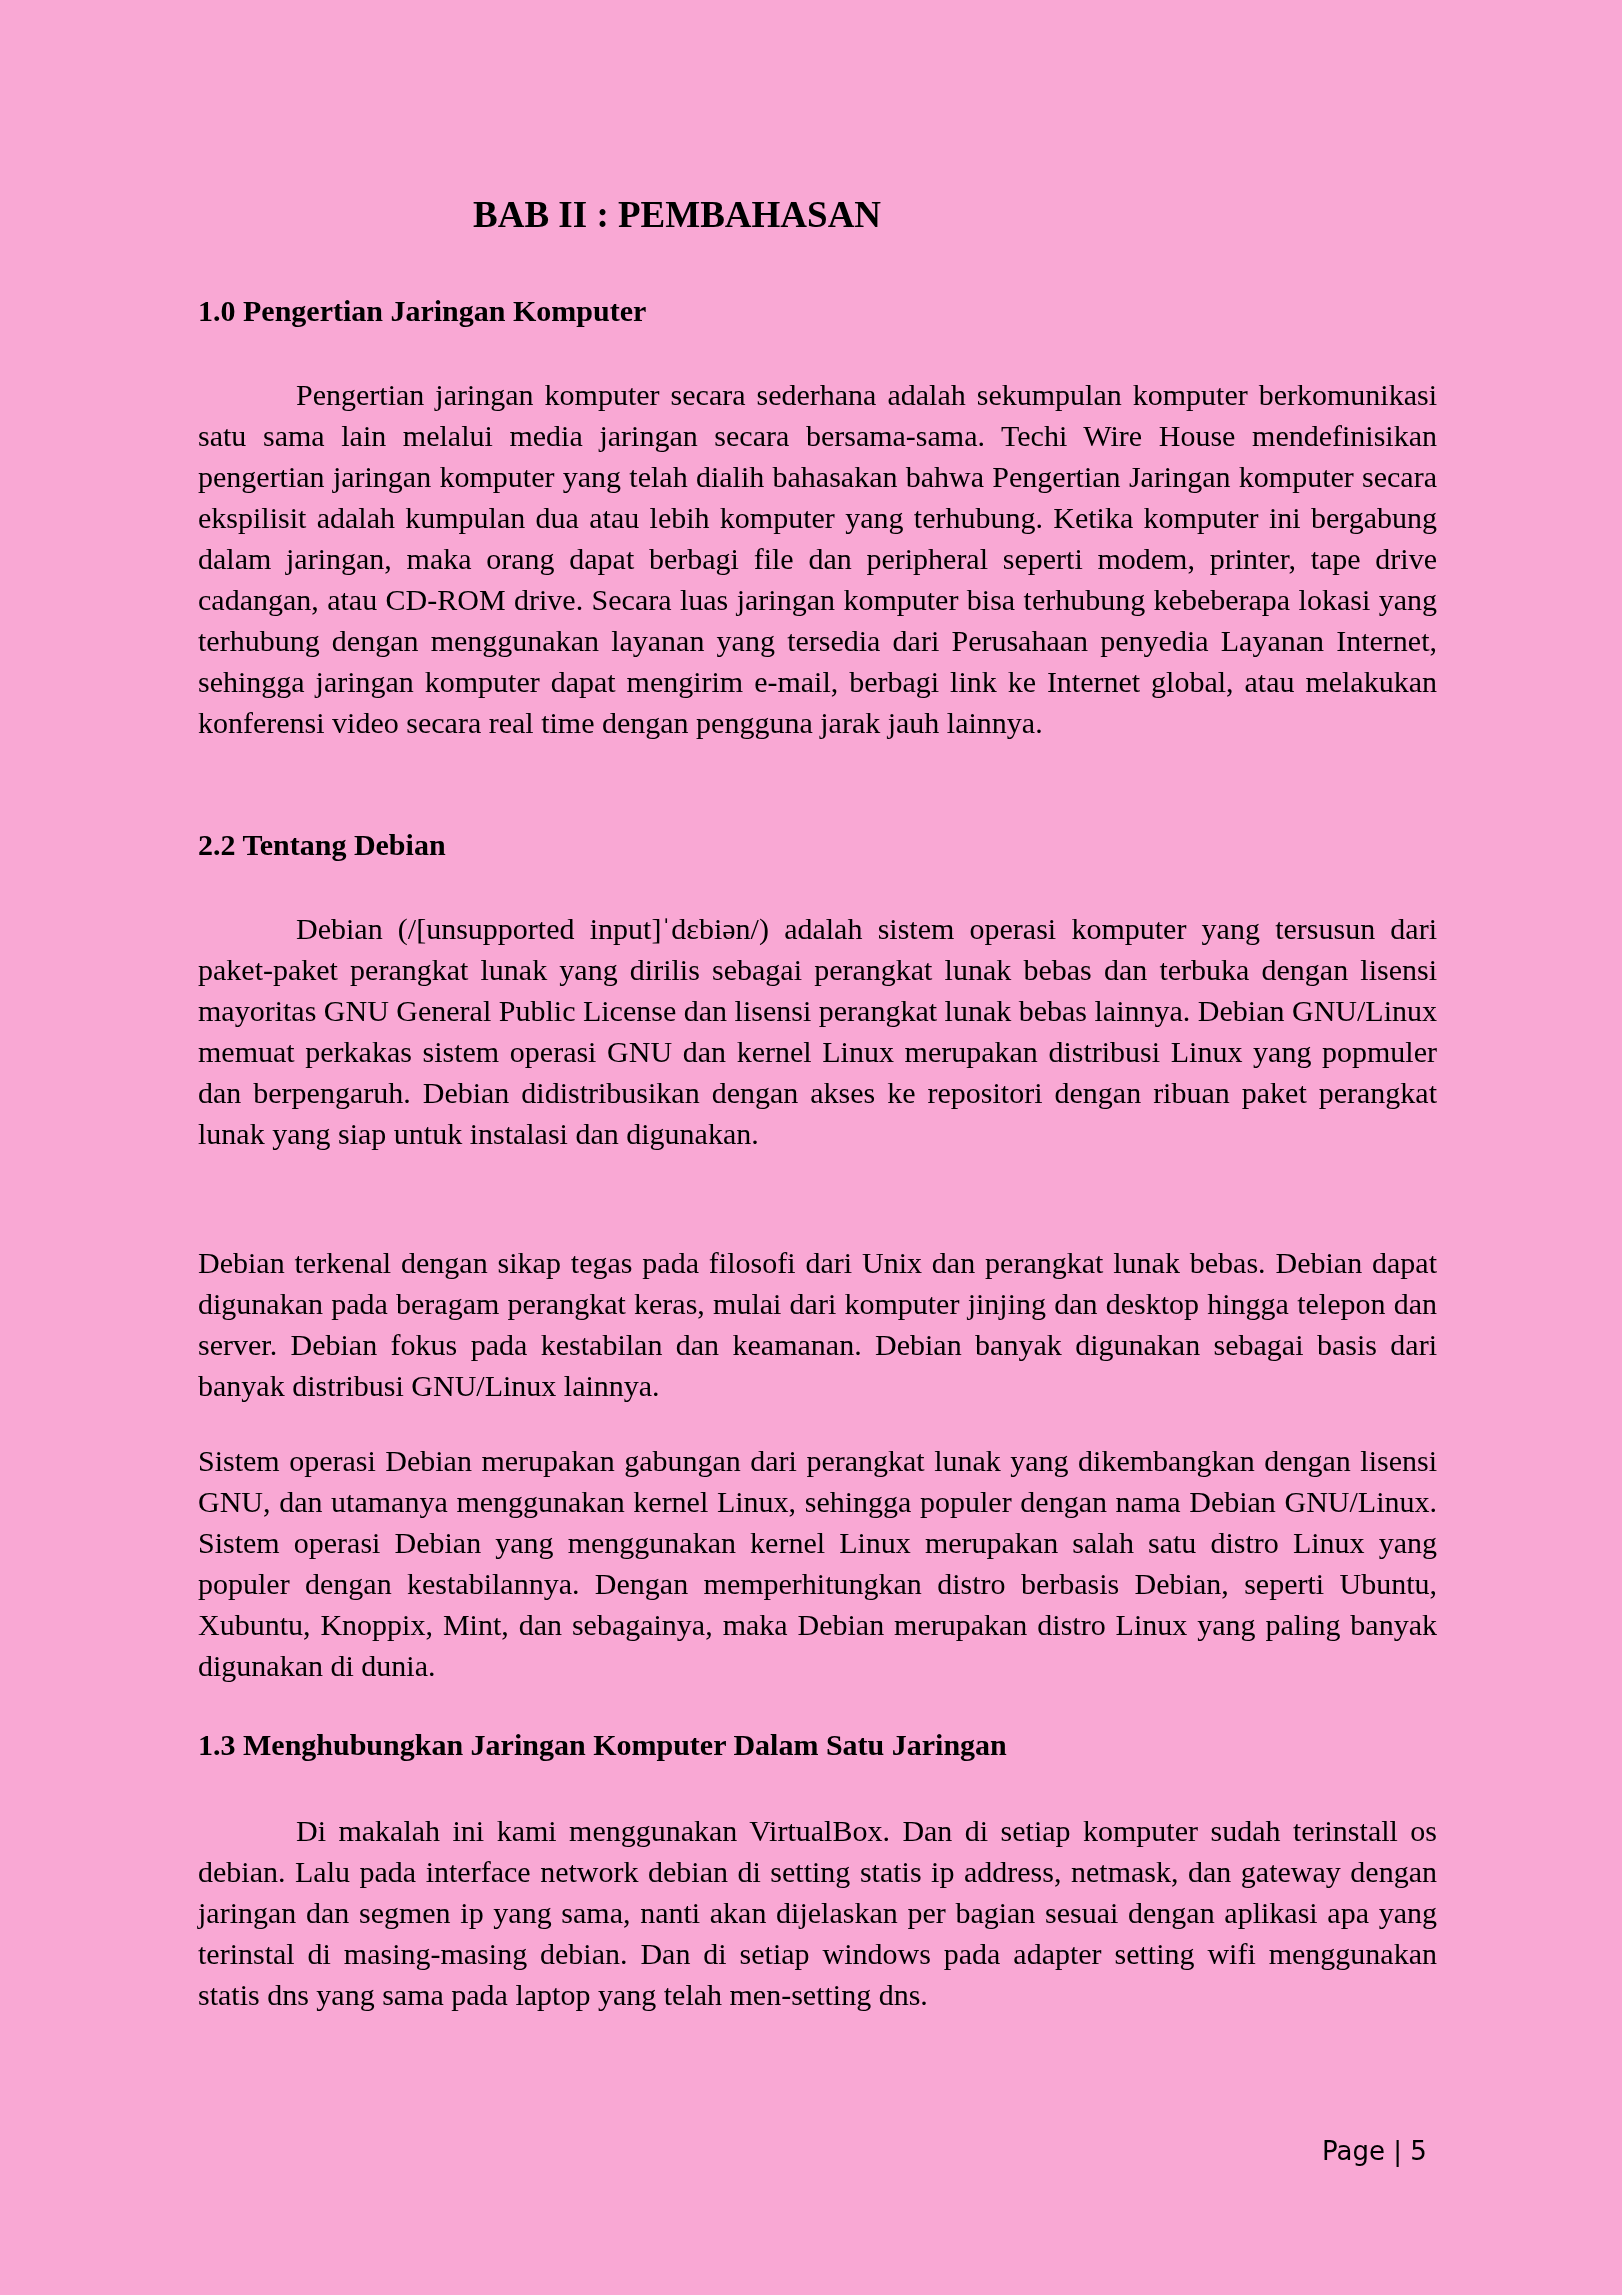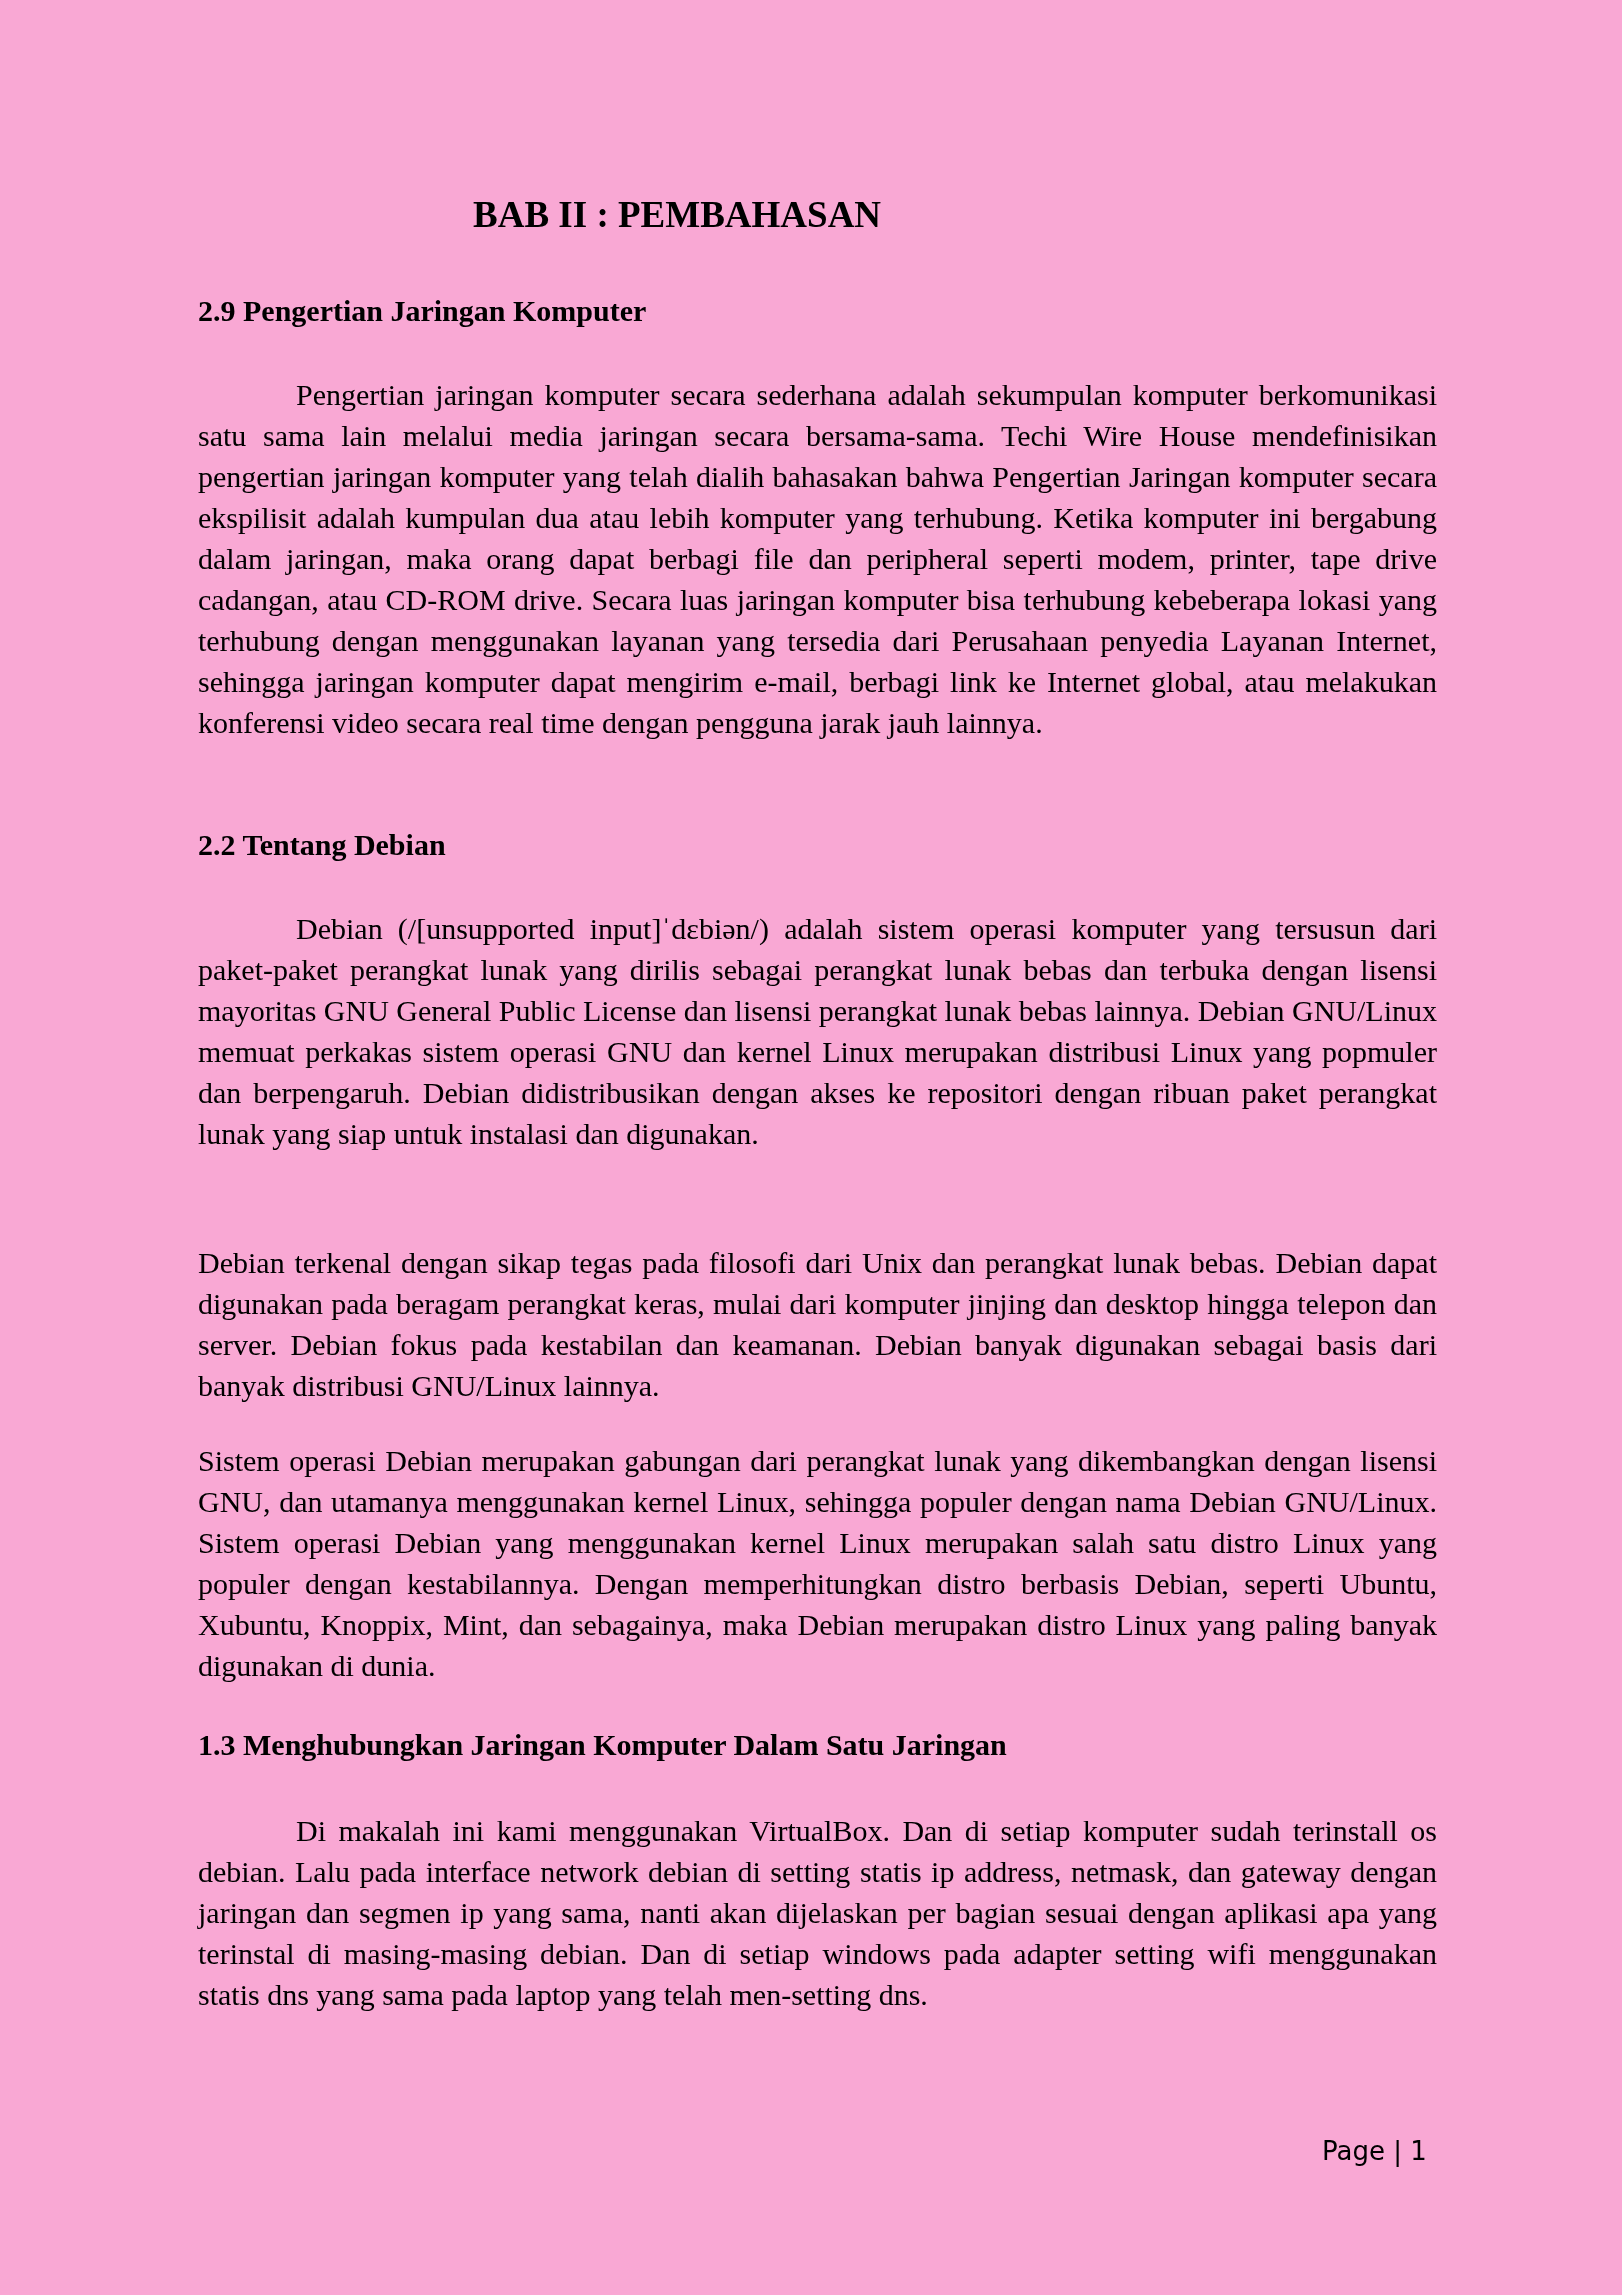--- a/index.html
+++ b/index.html
@@ -74,27 +74,27 @@
 </head>
 <body>
 
 <div class="page">
   <div class="content">
 
     <h1 class="chapter-title" style="margin:0;">
       <span>BAB II : PEMBAHASAN</span>
     </h1>
 
-    <h2 class="section-heading" style="top:292px;margin:0;">2.9 Pengertian Jaringan Komputer</h2>
+    <h2 class="section-heading" style="top:292px;margin:0;">1.0 Pengertian Jaringan Komputer</h2>
     <p class="para indent" style="top:374px;">Pengertian jaringan komputer secara sederhana adalah sekumpulan komputer berkomunikasi satu sama lain melalui media jaringan secara bersama-sama. Techi Wire House mendefinisikan pengertian jaringan komputer yang telah dialih bahasakan bahwa Pengertian Jaringan komputer secara ekspilisit adalah kumpulan dua atau lebih komputer yang terhubung. Ketika komputer ini bergabung dalam jaringan, maka orang dapat berbagi file dan peripheral seperti modem, printer, tape drive cadangan, atau CD-ROM drive. Secara luas jaringan komputer bisa terhubung kebeberapa lokasi yang terhubung dengan menggunakan layanan yang tersedia dari Perusahaan penyedia Layanan Internet, sehingga jaringan komputer dapat mengirim e-mail, berbagi link ke Internet global, atau melakukan konferensi video secara real time dengan pengguna jarak jauh lainnya.</p>
 
     <h2 class="section-heading" style="top:826px;margin:0;">2.2 Tentang Debian</h2>
     <p class="para indent" style="top:908px;">Debian (/[unsupported input]ˈdɛbiən/) adalah sistem operasi komputer yang tersusun dari paket-paket perangkat lunak yang dirilis sebagai perangkat lunak bebas dan terbuka dengan lisensi mayoritas GNU General Public License dan lisensi perangkat lunak bebas lainnya. Debian GNU/Linux memuat perkakas sistem operasi GNU dan kernel Linux merupakan distribusi Linux yang popmuler dan berpengaruh. Debian didistribusikan dengan akses ke repositori dengan ribuan paket perangkat lunak yang siap untuk instalasi dan digunakan.</p>
     <p class="para" style="top:1242px;">Debian terkenal dengan sikap tegas pada filosofi dari Unix dan perangkat lunak bebas. Debian dapat digunakan pada beragam perangkat keras, mulai dari komputer jinjing dan desktop hingga telepon dan server. Debian fokus pada kestabilan dan keamanan. Debian banyak digunakan sebagai basis dari banyak distribusi GNU/Linux lainnya.</p>
     <p class="para" style="top:1440px;">Sistem operasi Debian merupakan gabungan dari perangkat lunak yang dikembangkan dengan lisensi GNU, dan utamanya menggunakan kernel Linux, sehingga populer dengan nama Debian GNU/Linux. Sistem operasi Debian yang menggunakan kernel Linux merupakan salah satu distro Linux yang populer dengan kestabilannya. Dengan memperhitungkan distro berbasis Debian, seperti Ubuntu, Xubuntu, Knoppix, Mint, dan sebagainya, maka Debian merupakan distro Linux yang paling banyak digunakan di dunia.</p>
 
     <h2 class="section-heading" style="top:1726px;margin:0;">1.3 Menghubungkan Jaringan Komputer Dalam Satu Jaringan</h2>
     <p class="para indent" style="top:1810px;">Di makalah ini kami menggunakan VirtualBox. Dan di setiap komputer sudah terinstall os debian. Lalu pada interface network debian di setting statis ip address, netmask, dan gateway dengan jaringan dan segmen ip yang sama, nanti akan dijelaskan per bagian sesuai dengan aplikasi apa yang terinstal di masing-masing debian. Dan di setiap windows pada adapter setting wifi menggunakan statis dns yang sama pada laptop yang telah men-setting dns.</p>
   </div>
 
-  <div class="footer">Page | 1</div>
+  <div class="footer">Page | 5</div>
 </div>
 
 
 </body></html>

